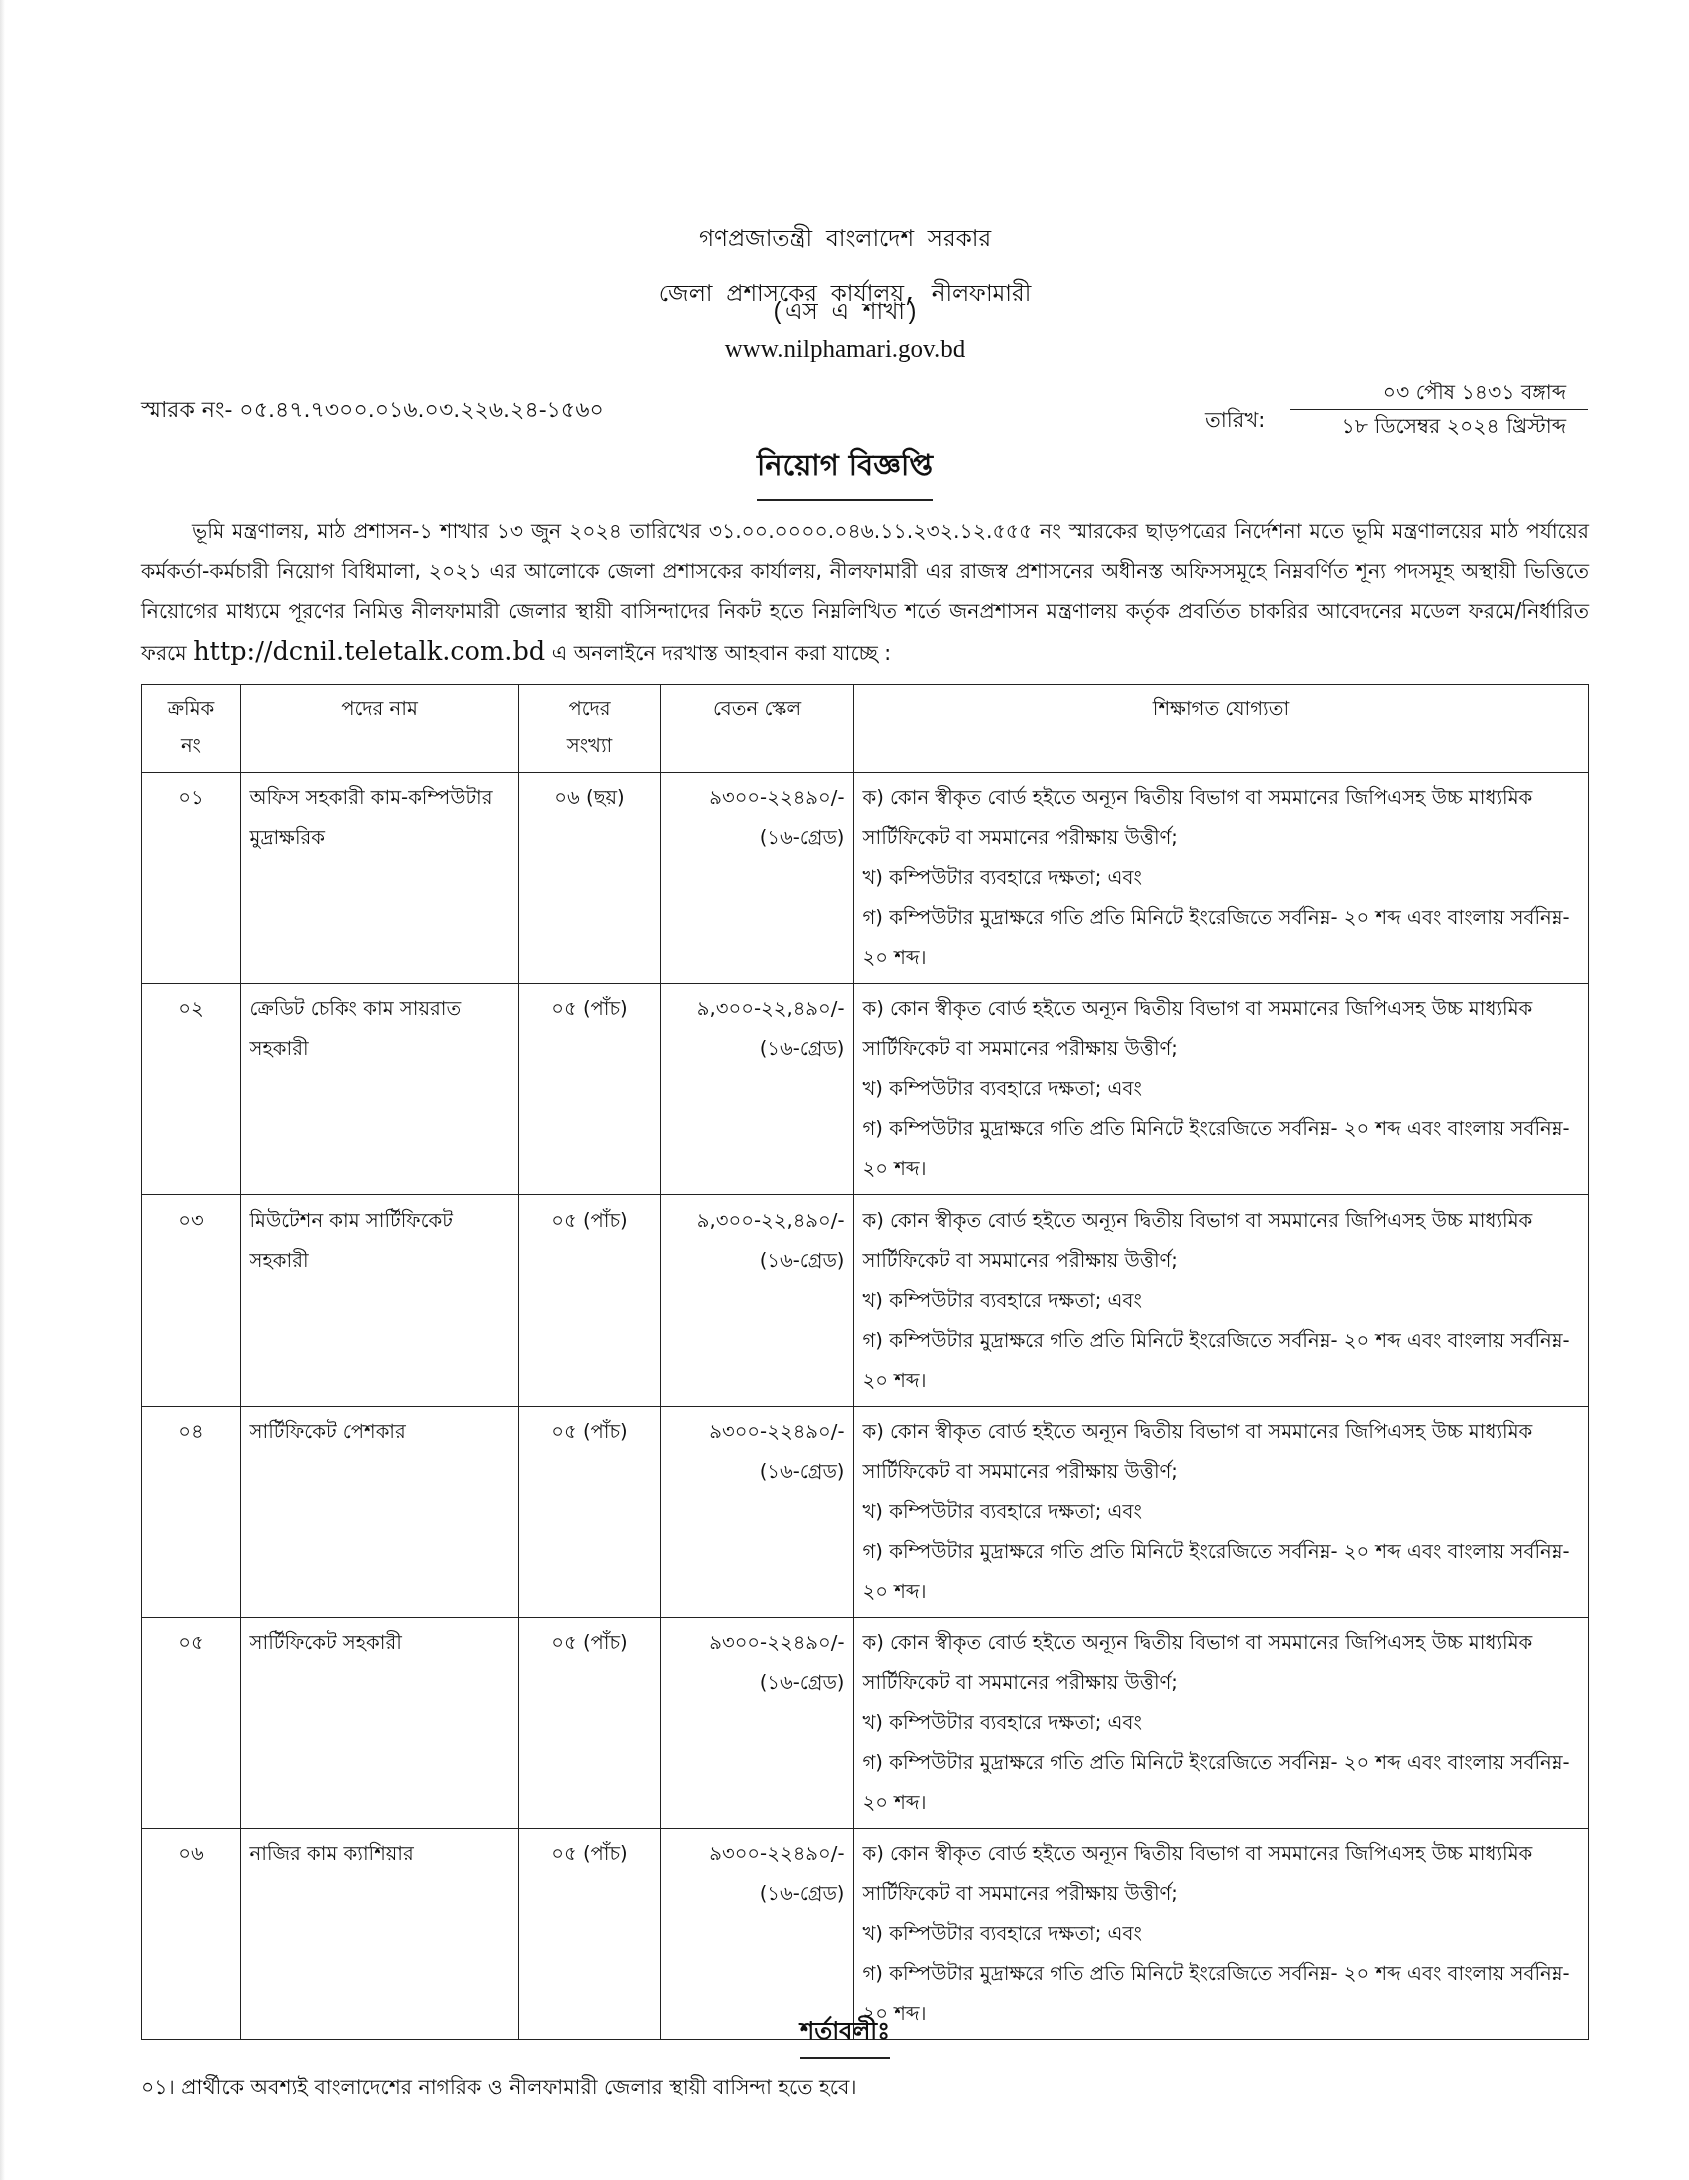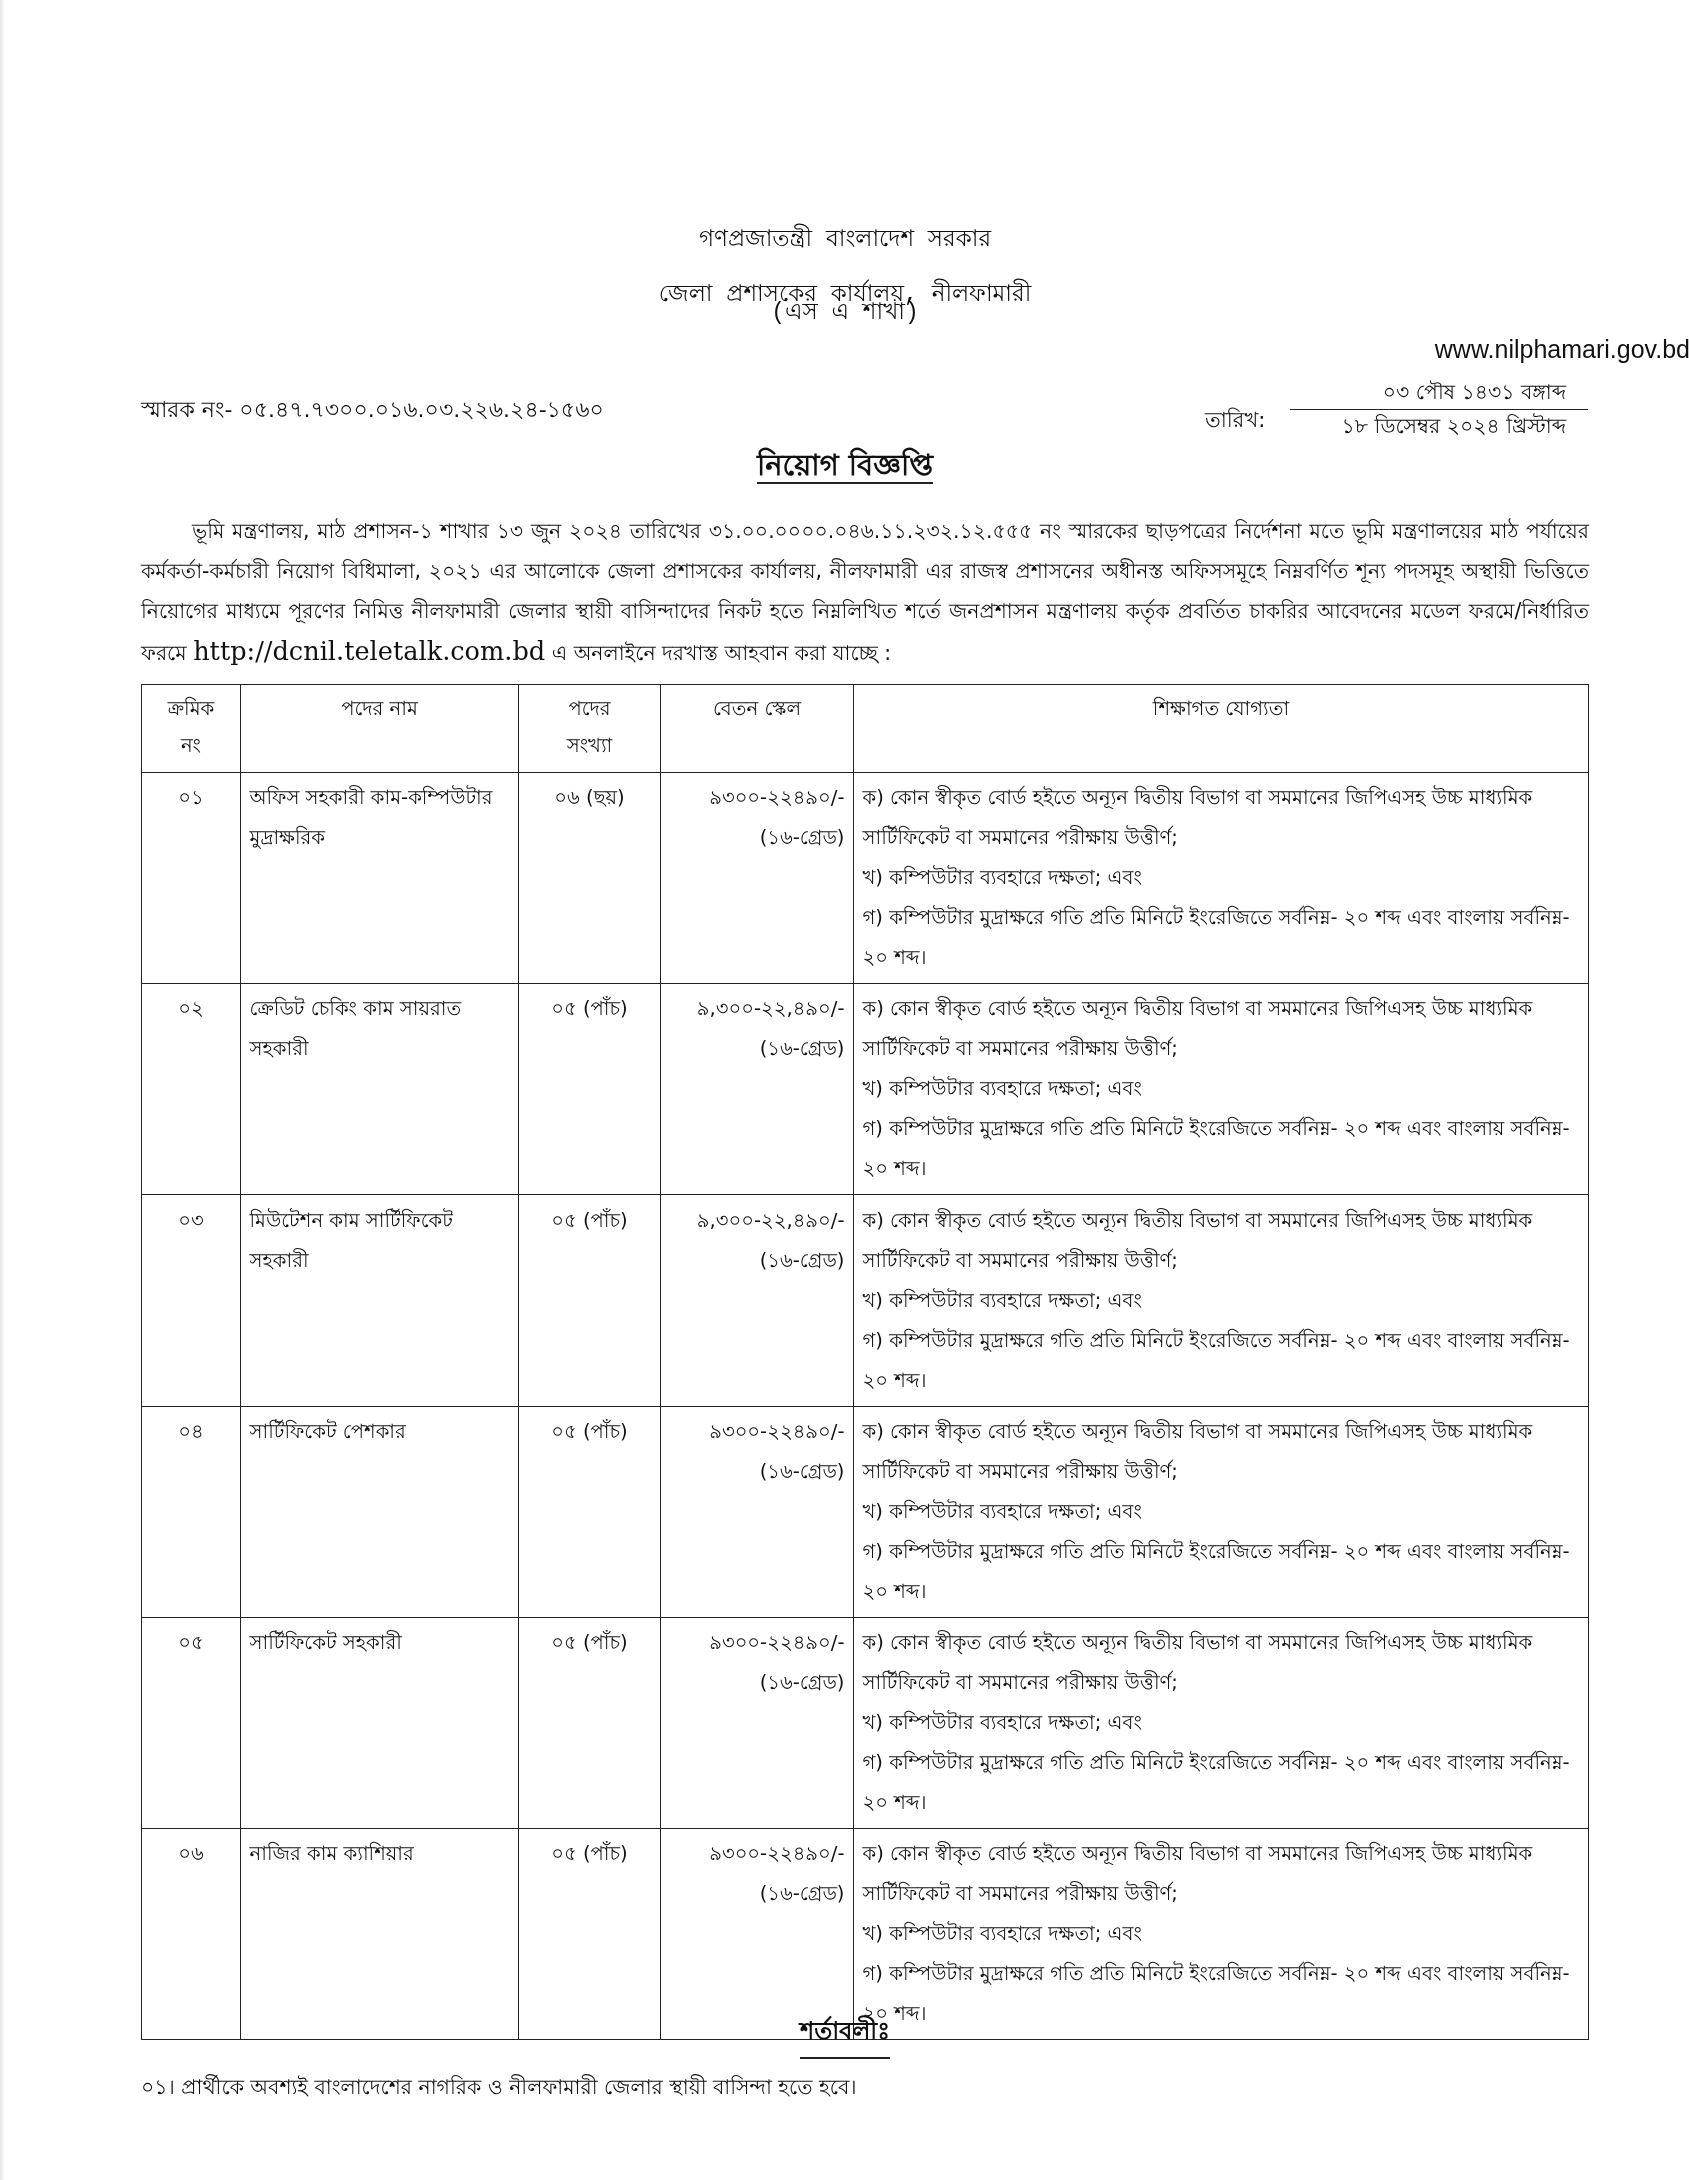--- a/index.html
+++ b/index.html
@@ -9,34 +9,34 @@
     color: #111111;
   }
   .page-edge {
     position: absolute; left: 0; top: 0; width: 5.1px; height: 2181px;
     background: linear-gradient(to right, #e6e6e6, #ffffff);
   }
   .hdr {
     position: absolute; left: 0; width: 1690px; text-align: center;
     font-size: 23px; line-height: 34px; font-family: Liberation Mono, monospace;
   }
-  .hdr.url { font-family: Liberation Sans, sans-serif; font-size: 25px; text-align: right; }
+  .hdr.url { font-family: Liberation Serif, serif; font-size: 25px; }
   .memo {
     position: absolute; left: 141px; top: 394px; font-size: 22px; line-height: 31px;
   }
   .date-wrap { position: absolute; left: 1205px; top: 378px; width: 383px; height: 68px; }
   .date-label { position: absolute; left: 0; top: 19px; font-size: 21px; line-height: 31px; margin-top: 8px; }
   .date-block { position: absolute; left: 85px; top: 0; width: 298px; }
   .date-top, .date-bottom { text-align: right; padding-right: 22px; font-size: 20.4px; line-height: 29px; }
   .date-rule { height: 0; border-top: 1.7px solid #222; margin: 1.7px 0 2.6px 0; }
   .title {
     position: absolute; left: 0; top: 446px; width: 1690px; text-align: center;
     font-size: 29px; line-height: 39px; font-weight: bold;
   }
-  .title span { border-bottom: 2.6px solid #222; padding-bottom: 0; }
+  .title span { border-bottom: 2.6px solid #222; padding-bottom: 17px; }
   .para {
     position: absolute; left: 141px; top: 511px; width: 1448px;
     font-size: 20.4px; line-height: 40px; text-align: justify; text-indent: 51px;
   }
   .para .link { font-family: "DejaVu Serif", "Liberation Serif", serif; font-size: 25.6px; }
   table.jobs {
     position: absolute; left: 141px; top: 684px; width: 1448px;
     border-collapse: collapse; font-size: 19.6px;
   }
   table.jobs th, table.jobs td { border: 1.7px solid #222; vertical-align: top; font-weight: normal; }

